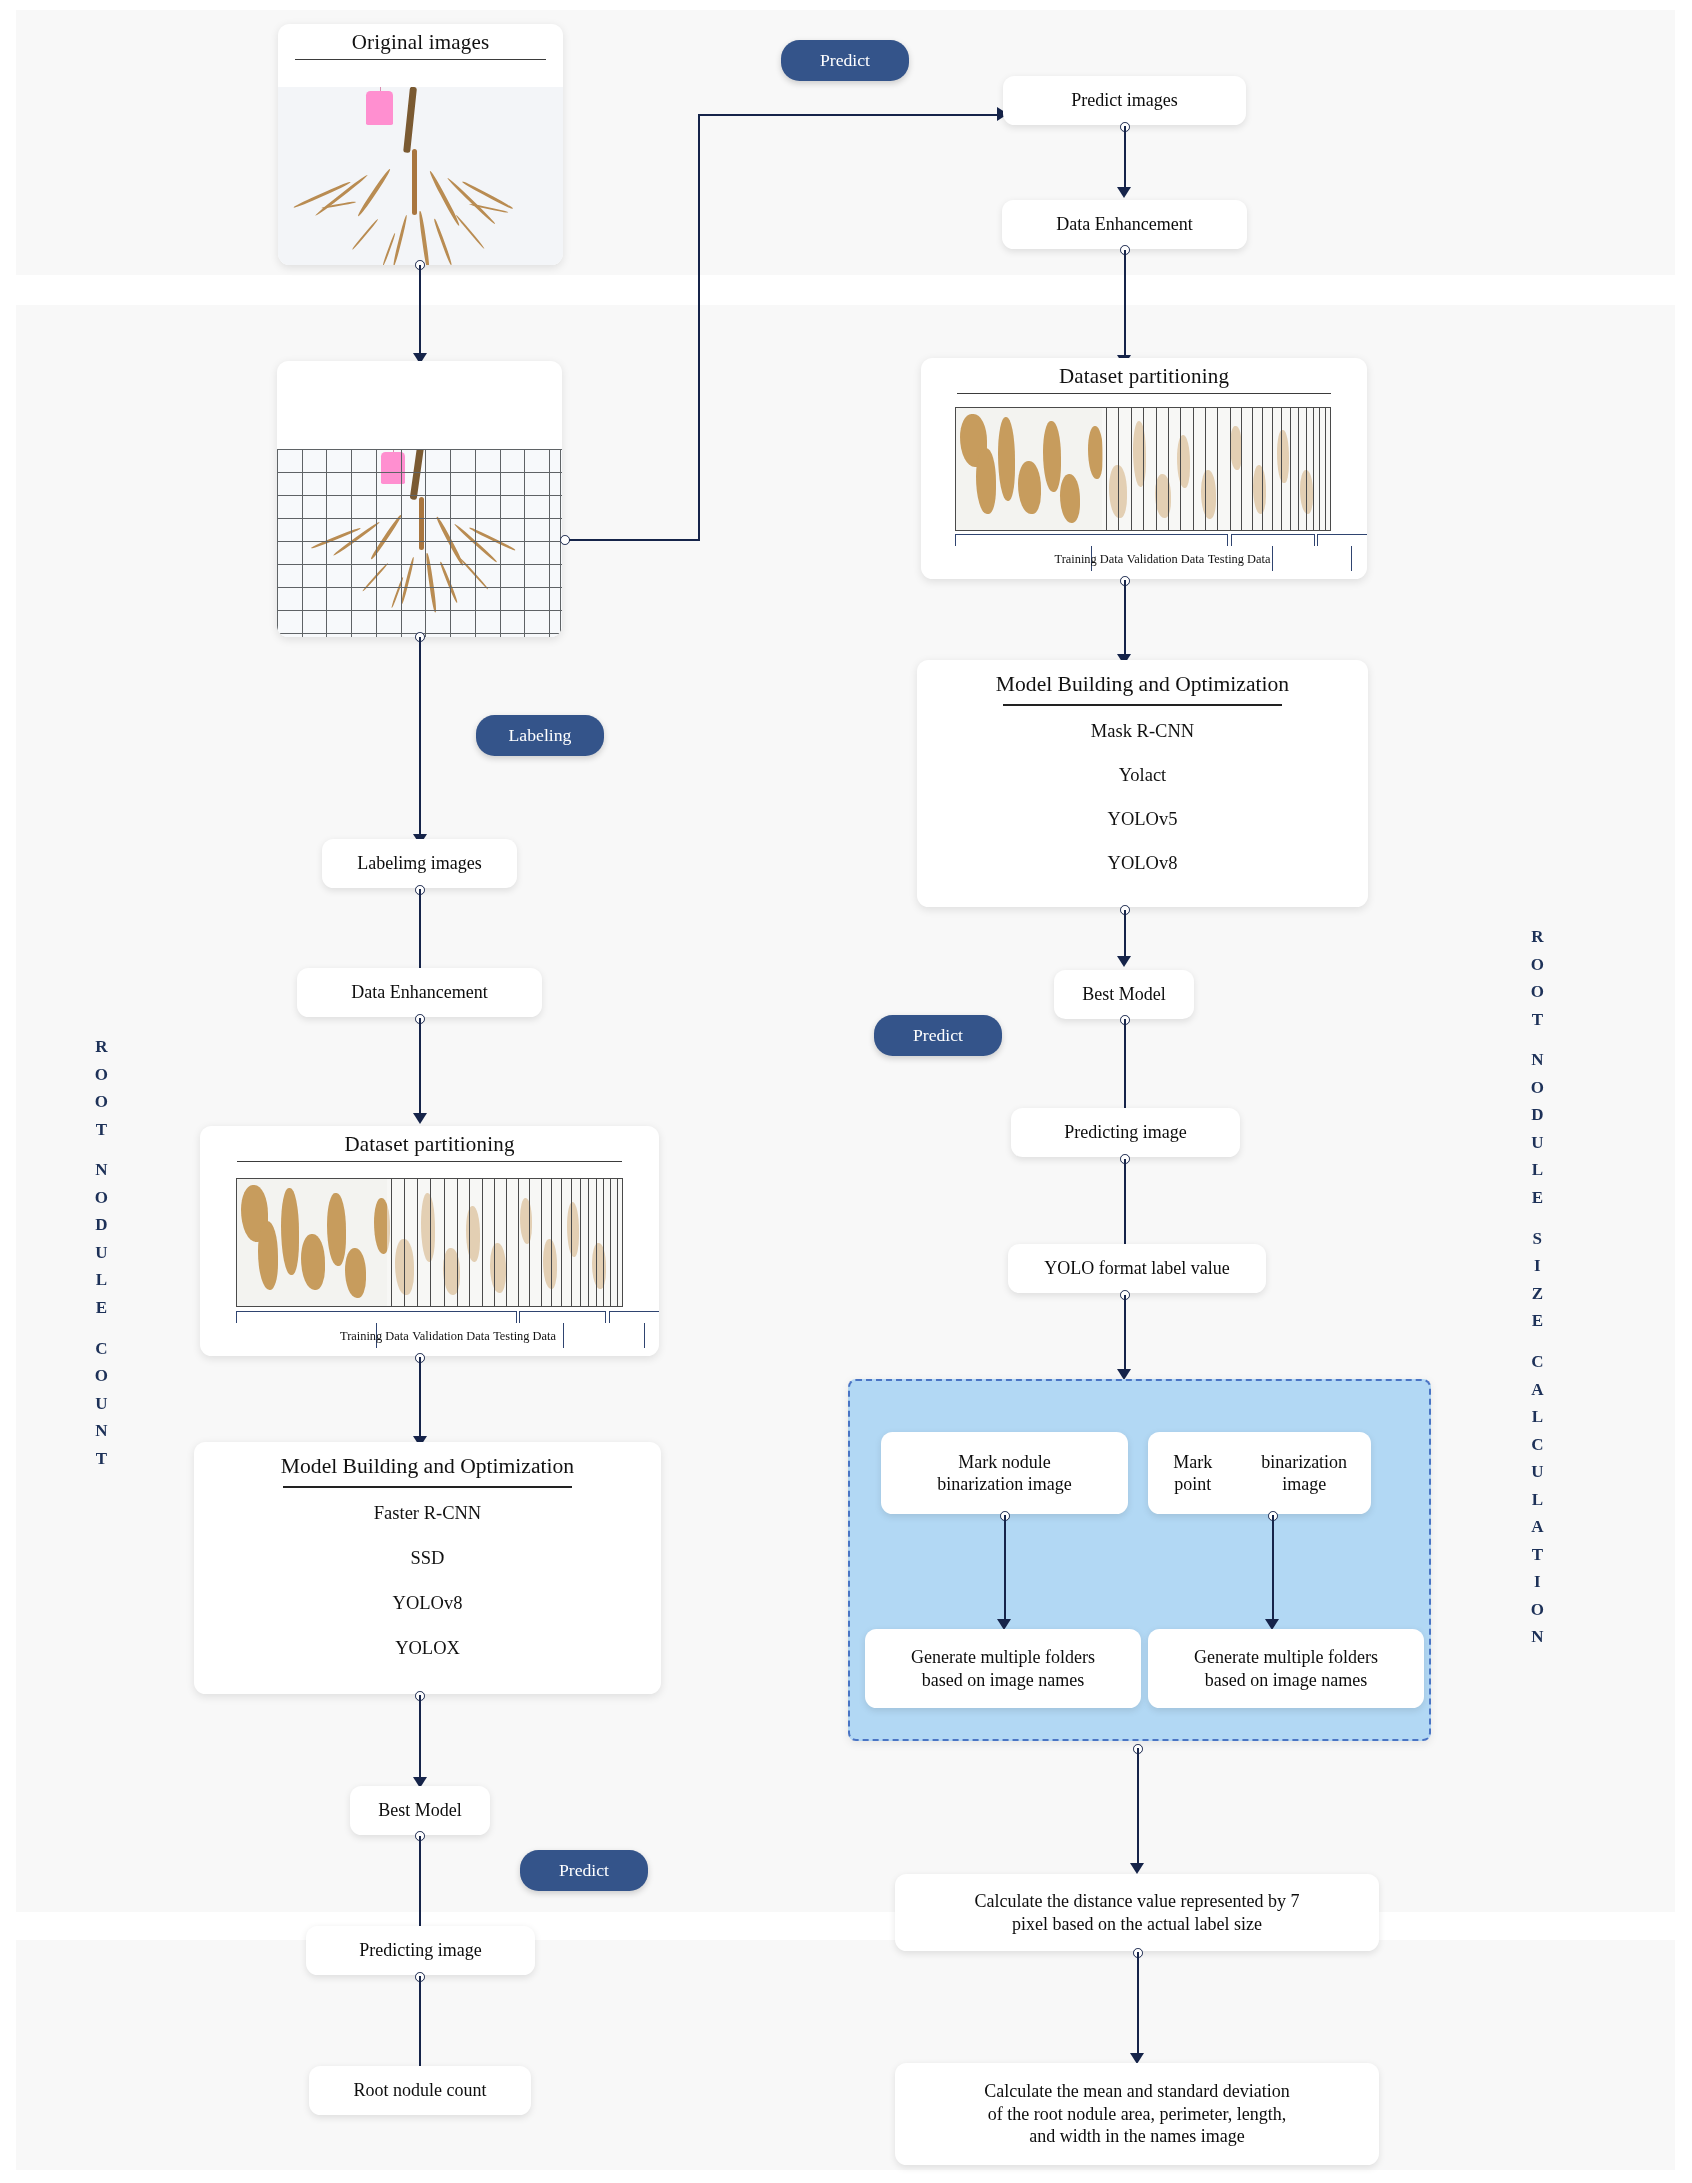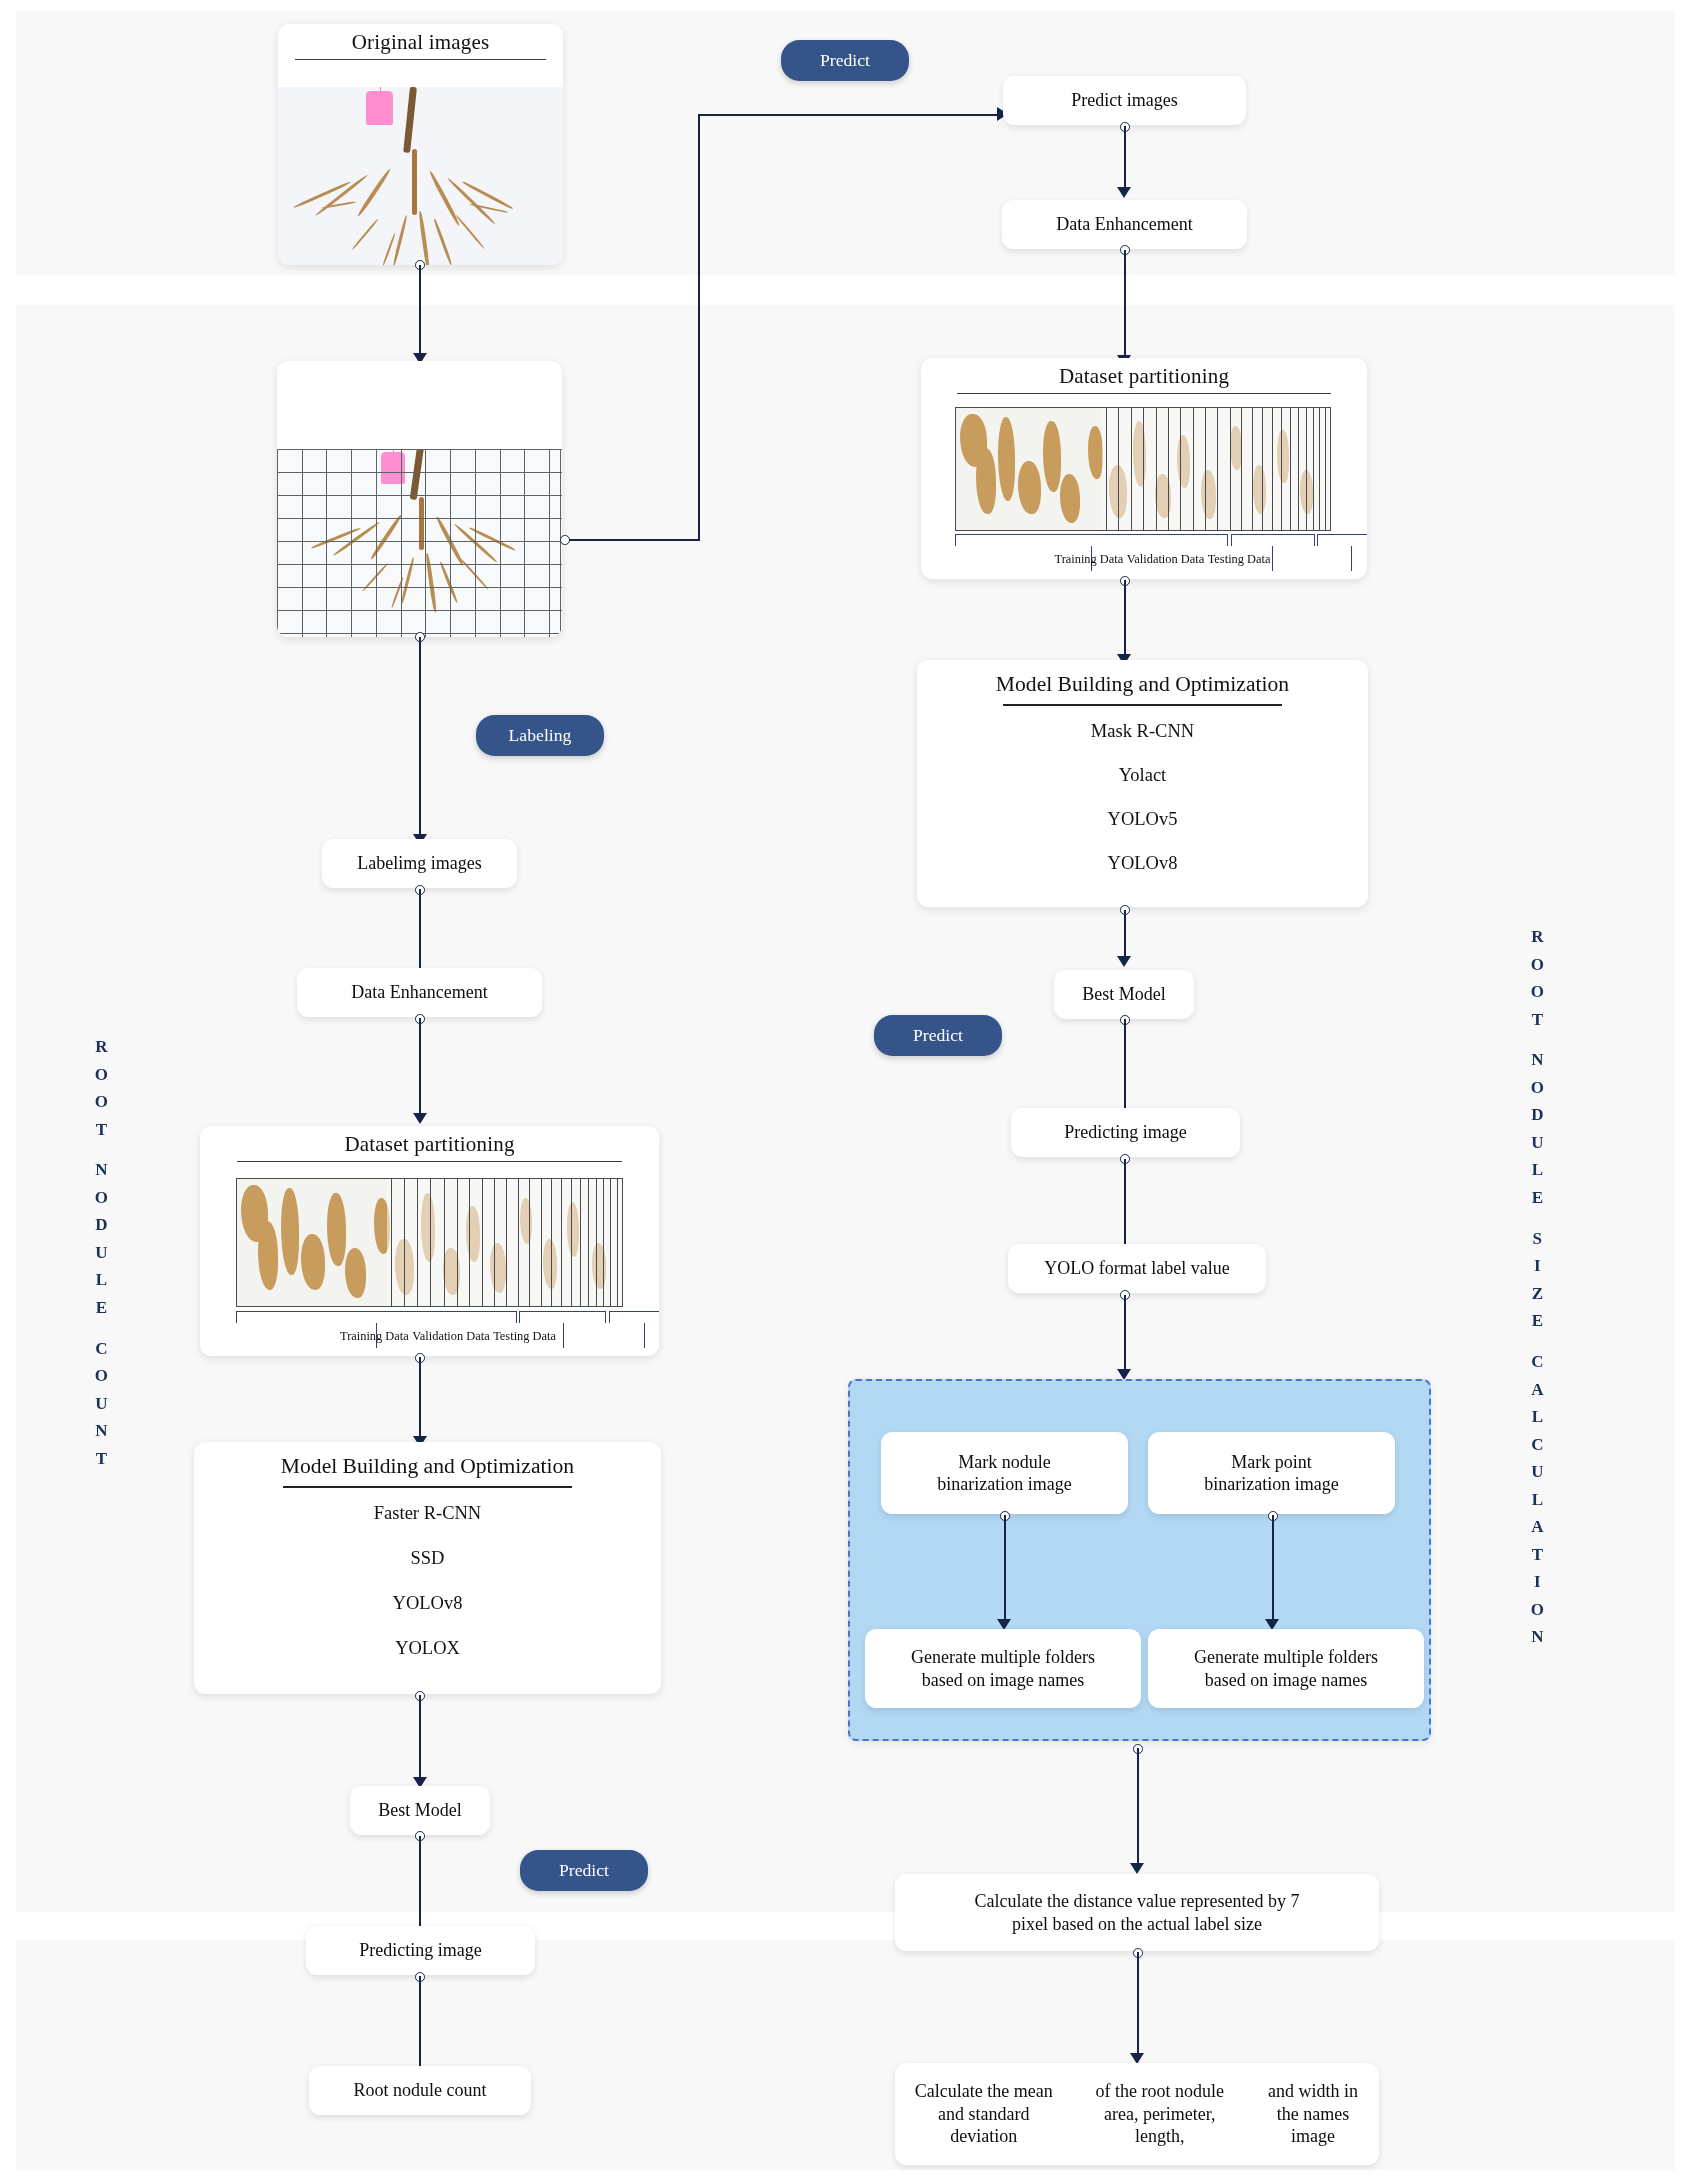--- a/index.html
+++ b/index.html
@@ -367,21 +367,21 @@
 <div class="dashbox" style="left:848px;top:1379px;width:583px;height:362px;"></div>
 
 <div class="node" style="left:881px;top:1432px;width:247px;height:82px;flex-direction:column;">
   <span class="node-text">Mark nodule</span>
   <span class="node-text">binarization image</span>
 </div>
 <div class="dot" style="left:1000px;top:1511px;"></div>
 <div class="conn v" style="left:1004px;top:1515px;height:110px;"></div>
 <div class="arw" style="left:997px;top:1619px;"></div>
 
-<div class="node" style="left:1148px;top:1432px;width:247px;height:82px;flex-direction:column;">
+<div class="node" style="left:1148px;top:1432px;width:223px;height:82px;flex-direction:row;">
   <span class="node-text">Mark point</span>
   <span class="node-text">binarization image</span>
 </div>
 <div class="dot" style="left:1268px;top:1511px;"></div>
 <div class="conn v" style="left:1272px;top:1515px;height:110px;"></div>
 <div class="arw" style="left:1265px;top:1619px;"></div>
 
 <div class="node" style="left:865px;top:1629px;width:276px;height:79px;flex-direction:column;">
   <span class="node-text">Generate multiple folders</span>
   <span class="node-text">based on image names</span>
@@ -396,21 +396,21 @@
 <div class="arw" style="left:1130px;top:1863px;"></div>
 
 <div class="node" style="left:895px;top:1874px;width:484px;height:77px;flex-direction:column;">
   <span class="node-text">Calculate the distance value represented by 7</span>
   <span class="node-text">pixel based on the actual label size</span>
 </div>
 <div class="dot" style="left:1133px;top:1948px;"></div>
 <div class="conn v" style="left:1137px;top:1952px;height:106px;"></div>
 <div class="arw" style="left:1130px;top:2053px;"></div>
 
-<div class="node" style="left:895px;top:2063px;width:484px;height:102px;flex-direction:row;">
+<div class="node" style="left:895px;top:2063px;width:484px;height:102px;flex-direction:column;">
   <span class="node-text">Calculate the mean and standard deviation</span>
   <span class="node-text">of the root nodule area, perimeter, length,</span>
   <span class="node-text">and width in the names image</span>
 </div>
 
 <div class="node" style="left:322px;top:839px;width:195px;height:49px;">
   <span class="node-text">Labelimg images</span>
 </div>
 <div class="dot" style="left:415px;top:885px;"></div>
 <div class="conn v" style="left:419px;top:889px;height:84px;"></div>

